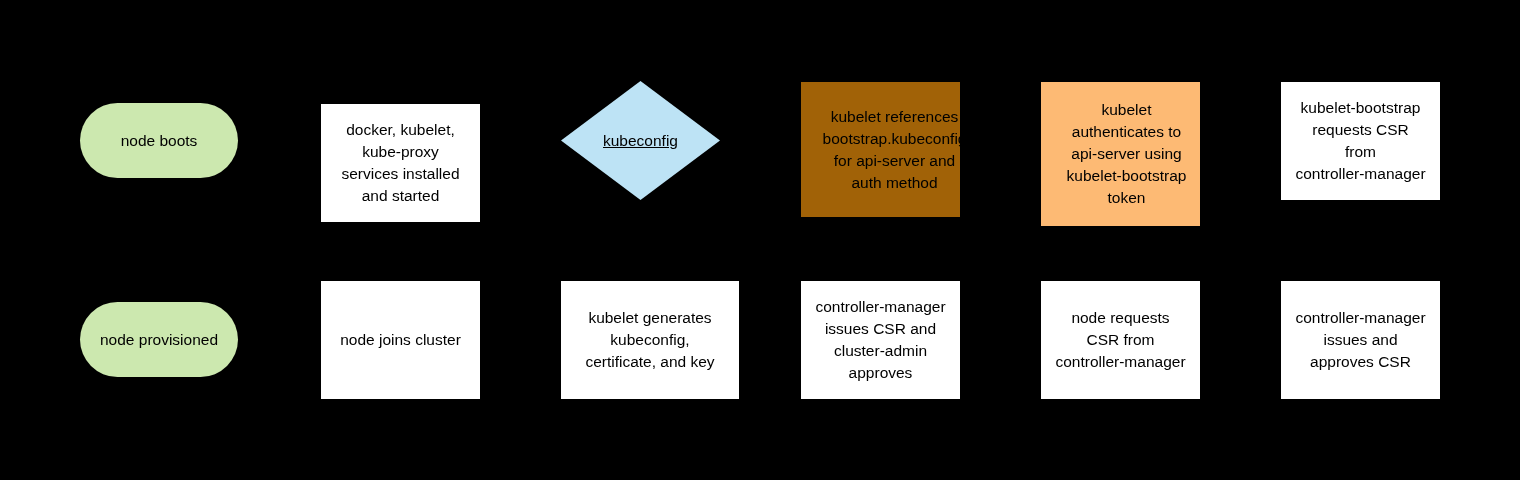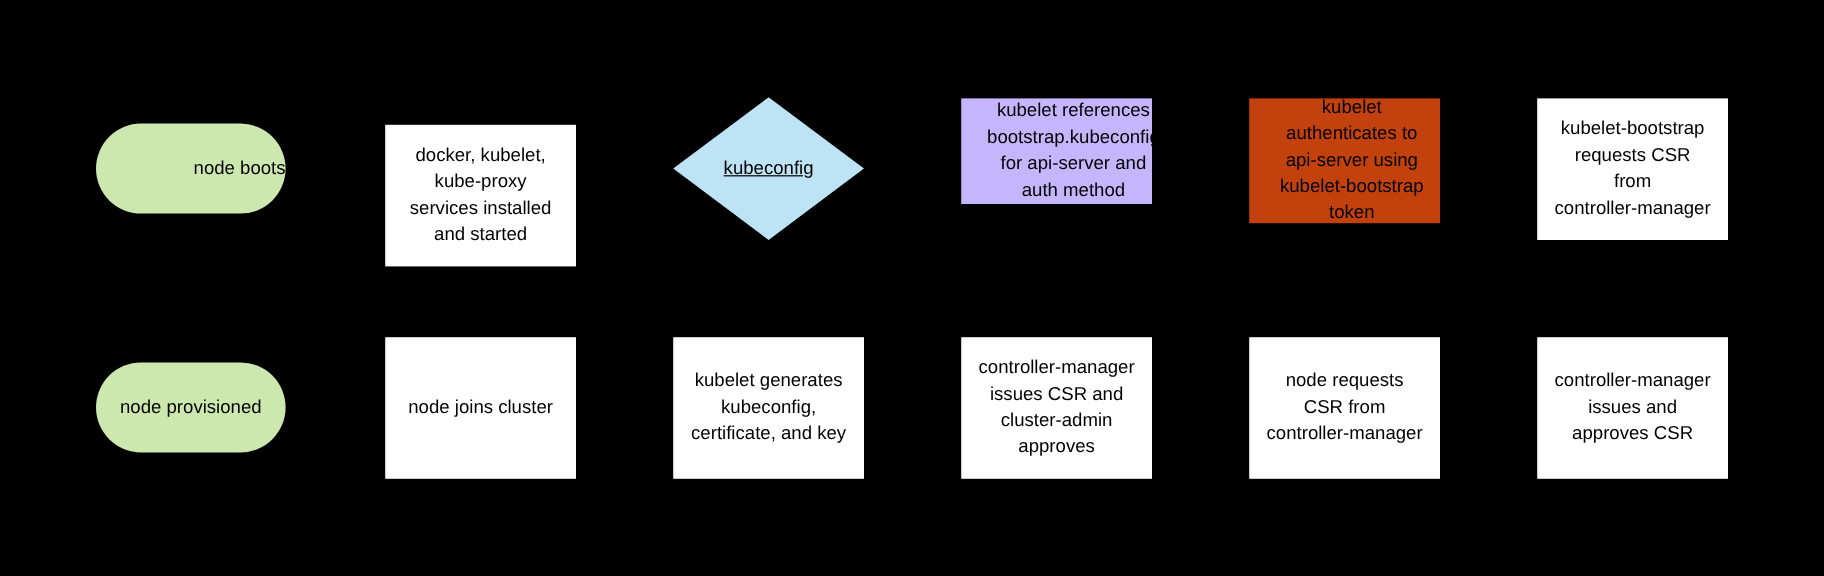--- a/index.html
+++ b/index.html
@@ -57,44 +57,44 @@
     white-space: pre-line;
     width: 185px;
     margin-left: -13px;
     margin-right: -13px;
   }
 </style>
 </head>
 <body>
 
 <div id="canvas" style="background: rgb(0, 0, 0);">
-    <div class="node node-terminator" style="left: 80px; top: 103px; width: 158px; height: 75px; background: rgb(204, 232, 175); justify-content: flex-end;"><span>node boots</span></div>
+    <div class="node node-terminator" style="left: 80px; top: 103px; width: 158px; height: 75px; background: rgb(204, 232, 175);"><span>node boots</span></div>
     <div class="node node-process" style="left: 321px; top: 82px; width: 159px; height: 118px; background: rgb(255, 255, 255); margin-top: 22px;"><span>docker, kubelet,
 kube-proxy
 services installed
 and started</span></div>
     <div class="node node-decision" style="left: 561px; top: 81px; width: 159px; height: 119px;"><svg class="diamond-shape" viewBox="0 0 100 100" preserveAspectRatio="none">
         <polygon points="50,0 100,50 50,100 0,50" fill="#bde3f5"></polygon>
       </svg><span class="diamond-label">kubeconfig</span></div>
-    <div class="node node-process" style="left: 801px; top: 82px; width: 159px; height: 88px; background: #c4b5fd; padding-left: 28px;"><span class="overflow-text">kubelet references
+    <div class="node node-process" style="left: 801px; top: 82px; width: 159px; height: 135px; background: #a16207; padding-left: 28px;"><span class="overflow-text">kubelet references
 bootstrap.kubeconfig
 for api-server and
 auth method</span></div>
-    <div class="node node-process" style="left: 1041px; top: 82px; width: 159px; height: 104px; background: #c2410c; padding-left: 12px;"><span>kubelet
+    <div class="node node-process" style="left: 1041px; top: 82px; width: 159px; height: 144px; background: #fdba74; padding-left: 12px;"><span>kubelet
 authenticates to
 api-server using
 kubelet-bootstrap
 token</span></div>
     <div class="node node-process" style="left: 1281px; top: 82px; width: 159px; height: 118px; background: rgb(255, 255, 255);"><span>kubelet-bootstrap
 requests CSR
 from
 controller-manager</span></div>
     <div class="node node-process" style="left: 321px; top: 281px; width: 159px; height: 118px; background: rgb(255, 255, 255);"><span>node joins cluster</span></div>
     <div class="node node-terminator" style="left: 80px; top: 302px; width: 158px; height: 75px; background: rgb(204, 232, 175);"><span>node provisioned</span></div>
-    <div class="node node-process" style="left: 561px; top: 281px; width: 159px; height: 118px; background: rgb(255, 255, 255);"><span>kubelet generates
+    <div class="node node-process" style="left: 561px; top: 281px; width: 178px; height: 118px; background: rgb(255, 255, 255);"><span>kubelet generates
 kubeconfig,
 certificate, and key</span></div>
     <div class="node node-process" style="left: 801px; top: 281px; width: 159px; height: 118px; background: rgb(255, 255, 255);"><span>controller-manager
 issues CSR and
 cluster-admin
 approves</span></div>
     <div class="node node-process" style="left: 1041px; top: 281px; width: 159px; height: 118px; background: rgb(255, 255, 255); text-align: center;"><span>node requests
 CSR from
 controller-manager</span></div>
     <div class="node node-process" style="left: 1281px; top: 281px; width: 159px; height: 118px; background: rgb(255, 255, 255);"><span>controller-manager

